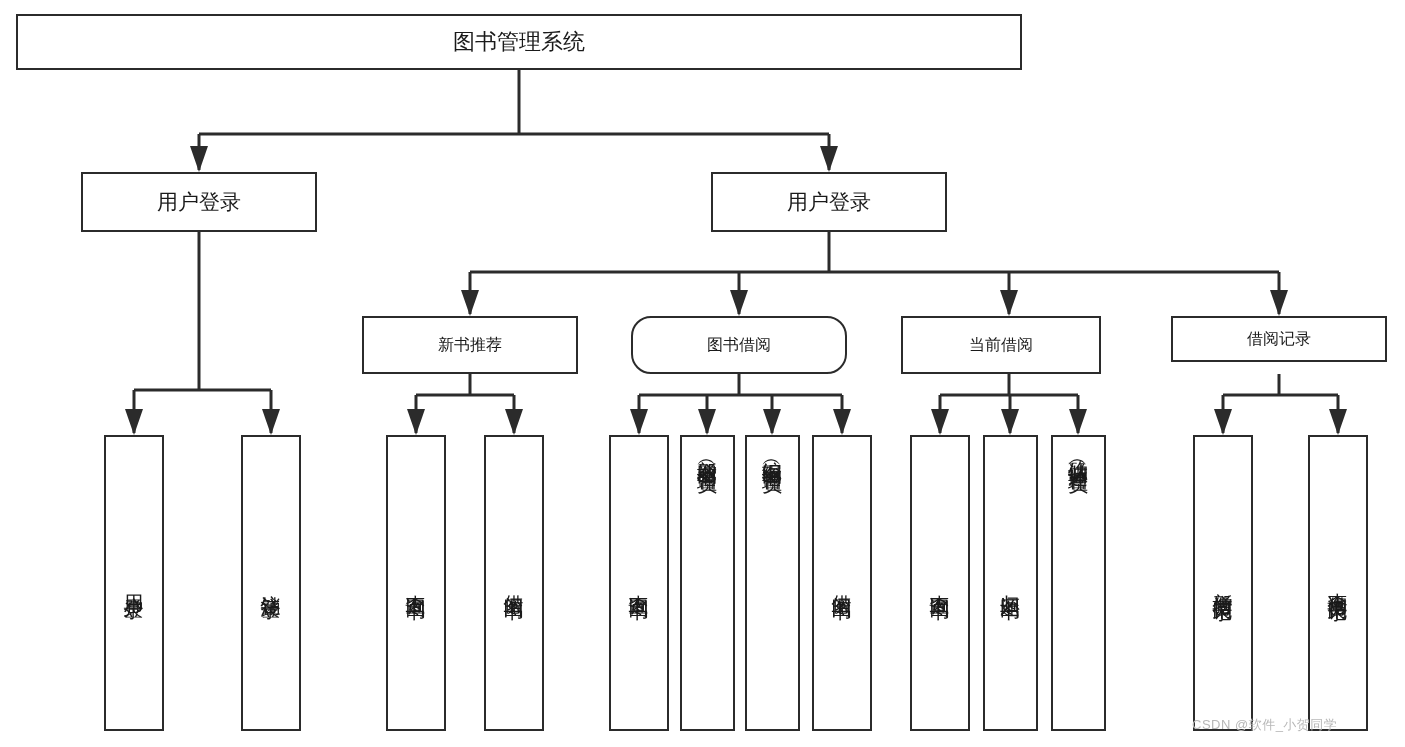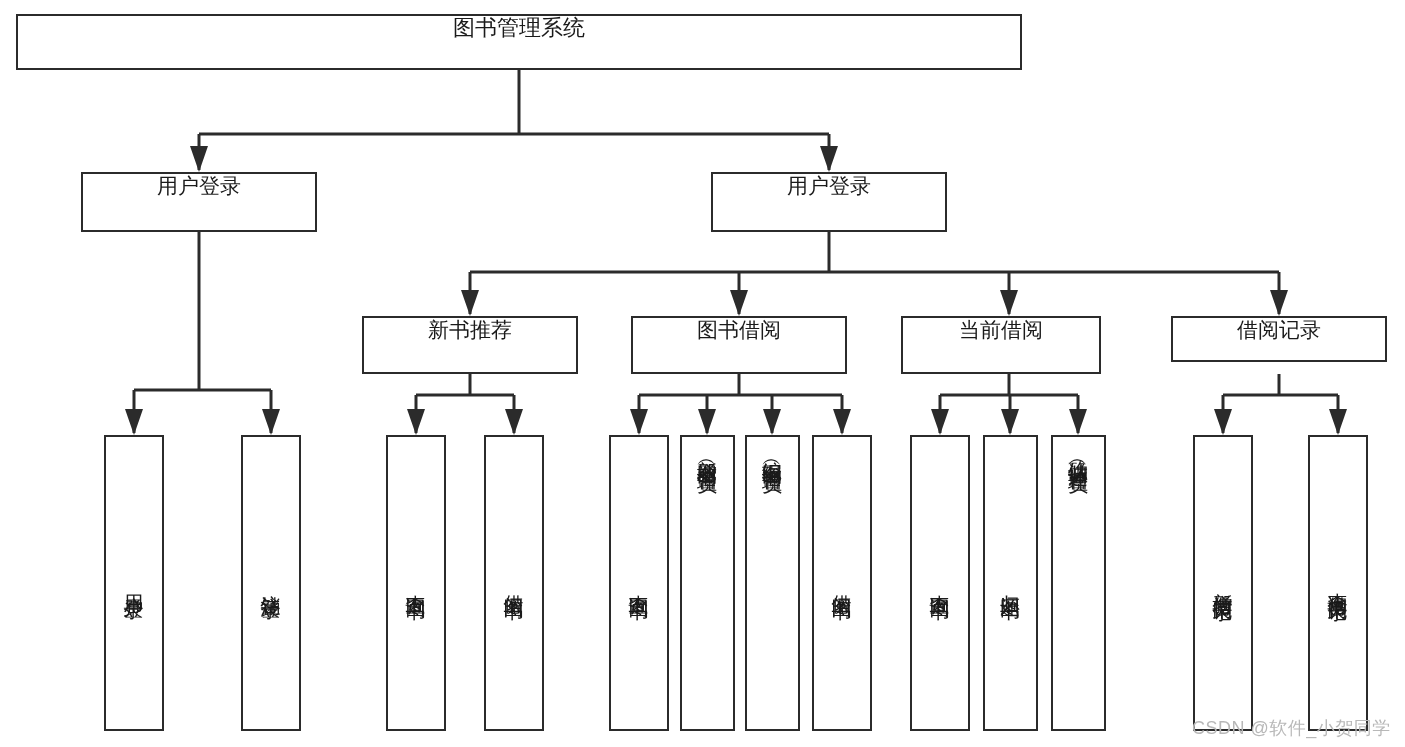--- a/index.html
+++ b/index.html
@@ -26,53 +26,54 @@
     width: 1405px;
     height: 747px;
     pointer-events: none;
   }
   .node-box {
     position: absolute;
     box-sizing: border-box;
     background: #ffffff;
     border: 2px solid #2b2b2b;
     display: flex;
+    align-items: center;
     justify-content: center;
     overflow: hidden;
   }
   .node-label {
     color: #1a1a1a;
     line-height: 1.12;
     white-space: pre;
     text-align: center;
   }
   .node-box.level-0 .node-label { font-size: 22px; }
   .node-box.level-1 .node-label { font-size: 21px; }
-  .node-box.level-2 .node-label { font-size: 21px; }
+  .node-box.level-2 .node-label { font-size: 16px; }
 
   .node-box.vertical {
     align-items: flex-start;
     justify-content: center;
     padding-top: 8px;
   }
   .node-box.vertical .node-label {
     writing-mode: vertical-rl;
     text-orientation: upright;
     font-size: 20px;
     letter-spacing: 2px;
     line-height: 1;
   }
   .node-box.vertical.centered {
     align-items: center;
     padding-top: 0;
   }
   .watermark {
     position: absolute;
     color: #b8b8b8;
-    font-size: 18px;
+    font-size: 13px;
     white-space: pre;
     letter-spacing: 0.5px;
     user-select: none;
   }
 </style>
 </head>
 <body>
 
 <div id="diagram-root">
   <svg class="connector-layer" viewBox="0 0 1405 747" width="1405" height="747" xmlns="http://www.w3.org/2000/svg">
@@ -137,21 +138,21 @@
       </div>
       <div class="node-box level-1" style="left: 81px; top: 172px; width: 236px; height: 60px;">
         <span class="node-label">用户登录</span>
       </div>
       <div class="node-box level-1" style="left: 711px; top: 172px; width: 236px; height: 60px;">
         <span class="node-label">用户登录</span>
       </div>
       <div class="node-box level-2" style="left: 362px; top: 316px; width: 216px; height: 58px;">
         <span class="node-label">新书推荐</span>
       </div>
-      <div class="node-box level-2" style="left: 631px; top: 316px; width: 216px; height: 58px;">
+      <div class="node-box level-2" style="left: 631px; top: 316px; width: 216px; height: 58px; border-radius: 20px;">
         <span class="node-label">图书借阅</span>
       </div>
       <div class="node-box level-2" style="left: 901px; top: 316px; width: 200px; height: 58px;">
         <span class="node-label">当前借阅</span>
       </div>
       <div class="node-box level-2" style="left: 1171px; top: 316px; width: 216px; height: 46px;">
         <span class="node-label">借阅记录</span>
       </div>
       <div class="node-box level-3 vertical centered" style="left: 104px; top: 435px; width: 60px; height: 296px;">
         <span class="node-label">用户登录</span>

